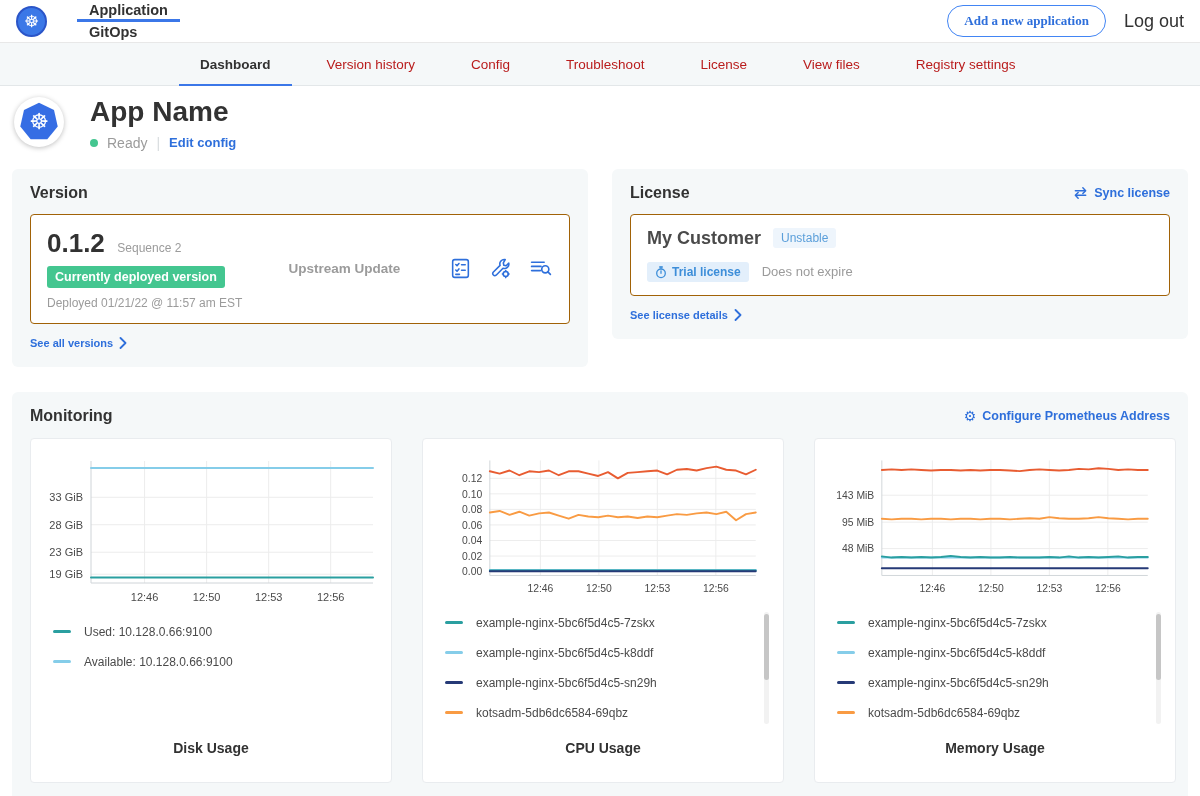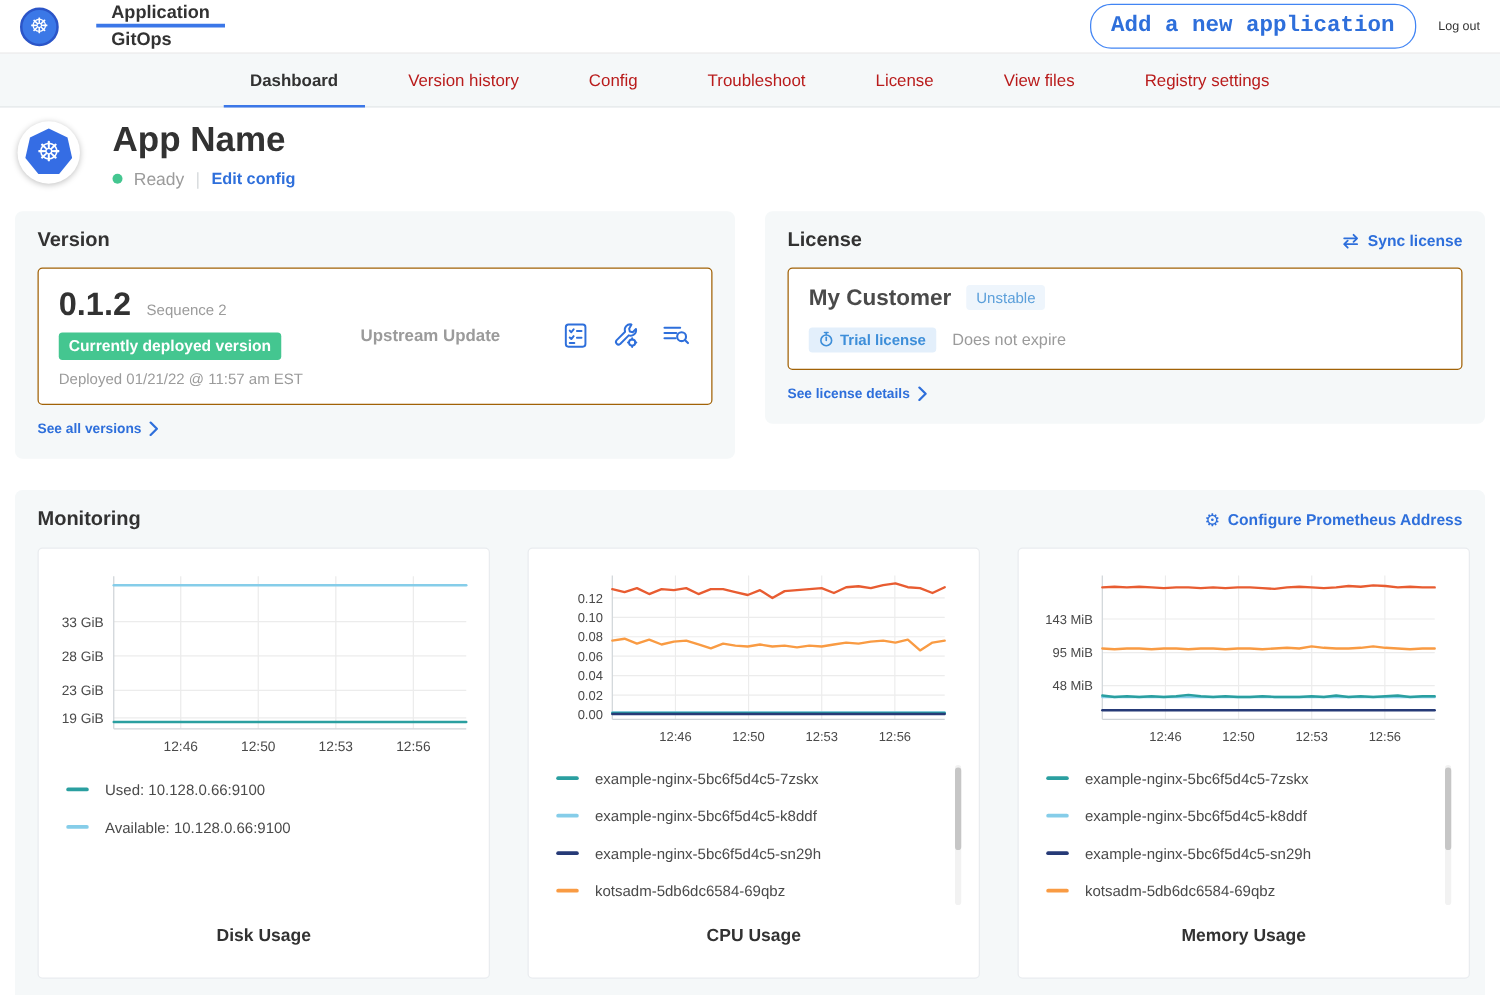--- a/index.html
+++ b/index.html
@@ -10,22 +10,22 @@
   }
   
   .topnav { display:flex; align-items:center; height:43px; padding:0 16px; border-bottom:1px solid #e8e8e8; background:#fff; }
   .logo-circle { width:31px; height:31px; border-radius:50%; background:#3b78e7; border:2px solid #2b55c8;
     color:#fff; font-size:17px; display:flex; align-items:center; justify-content:center; margin-right:30px; }
   .topnav-tab { position:relative; height:43px; display:flex; align-items:center; padding:0 12px; margin-right:14px;
     font-size:14.5px; font-weight:700; color:#323232; cursor:pointer; }
   .topnav-tab.active::after { content:''; position:absolute; left:0; right:0; bottom:-1px; height:3px; background:#3b77e8; }
   .topnav-right { margin-left:auto; display:flex; align-items:center; gap:18px; }
   .add-app-btn { border:1.5px solid #4285f4; color:#2e6fdb; background:#fff; border-radius:17px;
-    font-size:18px; font-weight:700; padding:7px 16px; cursor:pointer; font-family:Liberation Mono, monospace; }
-  .logout { font-size:10px; color:#323232; cursor:pointer; }
+    font-size:13px; font-weight:700; padding:7px 16px; cursor:pointer; font-family:Liberation Serif, serif; }
+  .logout { font-size:18px; color:#323232; cursor:pointer; }
   
   .subnav { height:43px; background:#f5f8f9; border-bottom:1px solid #e3e7e9; display:flex; padding-left:172px; }
   .subnav-tab { position:relative; display:flex; align-items:center; padding:0 21px; margin:0 7px; font-size:13.5px;
     color:#b91c1c; cursor:pointer; }
   .subnav-tab.active { color:#323232; font-weight:700; }
   .subnav-tab.active::after { content:''; position:absolute; left:0; right:0; bottom:-1px; height:2.5px; background:#3b77e8; }
   
   .app-header { display:flex; align-items:flex-start; padding:11px 0 12px 14px; }
   .app-logo { width:50px; height:50px; border-radius:50%; background:#fff; box-shadow:0 1px 5px rgba(0,0,0,.25);
     display:flex; align-items:center; justify-content:center; margin-right:26px; }
@@ -54,21 +54,21 @@
     padding:4px 8px; border-radius:3px; margin-top:7px; }
   .deployed-at { font-size:12px; color:#9b9b9b; margin-top:8px; }
   .v-mid { margin-left:46px; color:#9b9b9b; font-weight:700; font-size:13.5px; }
   .v-icons { margin-left:auto; display:flex; gap:17px; align-items:center; }
   .see-link { margin-top:13px; font-size:11px; }
   .customer-row { display:flex; align-items:center; gap:12px; }
   .customer-name { font-size:18px; font-weight:700; color:#4a4a4a; }
   .channel-badge { background:#eef5fc; color:#5b9fda; font-size:12px; padding:3px 8px; border-radius:3px; }
   .type-row { display:flex; align-items:center; gap:13px; margin-top:13px; }
   .trial-badge { background:#e3effb; color:#3d8ed9; font-size:12px; font-weight:700; padding:3px 8px;
-    border-radius:3px; display:inline-flex; align-items:center; gap:5px; }
+    border-radius:3px; display:inline-flex; align-items:flex-end; gap:5px; }
   .expiry { color:#9b9b9b; font-size:13px; }
   
   .monitoring-card { margin:25px 12px 0; padding:15px 18px 20px; }
   .charts-row { display:flex; gap:30px; margin-top:13px; }
   .chart-panel { flex:1; background:#fff; border:1px solid #e9ecef; border-radius:4px; padding:12px 10px 0;
     height:345px; display:flex; flex-direction:column; }
   .legend { margin:16px 0 0 12px; position:relative; flex:1; }
   .legend-item { display:flex; align-items:center; gap:13px; margin-bottom:16px; }
   .legend-dash { width:18px; height:3px; border-radius:2px; flex:0 0 18px; }
   .legend-label { font-size:12px; color:#4a4a4a; }

